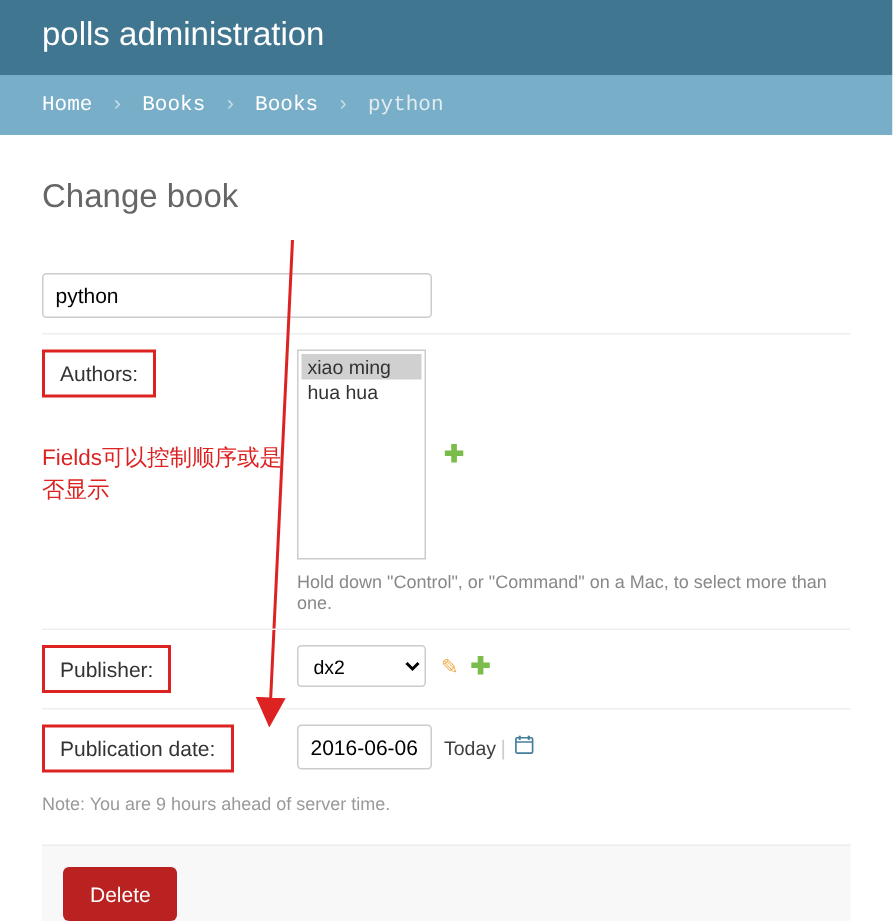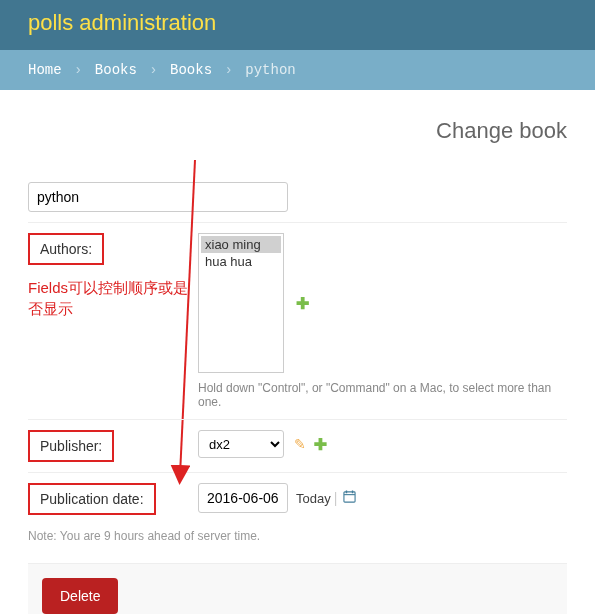--- a/index.html
+++ b/index.html
@@ -1,44 +1,44 @@
 <!DOCTYPE html>
 <html><head>
 <meta charset="utf-8">
 <style>
   * { box-sizing: border-box; margin: 0; padding: 0; }
   body { font-family: -apple-system, "Helvetica Neue", Helvetica, Arial, sans-serif; font-size: 14px; color: #333; background: #fff; width: 595px; }
   .header { background: #417690; padding: 10px 28px 14px; }
-  .header a { color: #fde047; font-size: 22px; font-weight: 300; text-decoration: none; }
+  .header a { color: #ffffff; font-size: 22px; font-weight: 300; text-decoration: none; }
   .breadcrumbs { background: #79aec8; padding: 12px 28px; color: #c4dce8; font-size: 14px; font-family: Liberation Mono, monospace; }
   .breadcrumbs a { color: #fff; text-decoration: none; }
   .breadcrumbs .sep { color: #c4dce8; margin: 0 4px; }
   .breadcrumbs .current { color: #e0ecf1; }
   .content { padding: 28px; }
-  .page-title { font-size: 22px; font-weight: 300; color: #666; margin-bottom: 28px; text-align: right; }
+  .page-title { font-size: 22px; font-weight: 300; color: #666; margin-bottom: 28px; }
   .form-row { display: flex; align-items: flex-start; padding: 10px 0; border-bottom: 1px solid #eee; }
   .form-row:last-of-type { border-bottom: none; }
   .label-col { width: 170px; flex-shrink: 0; position: relative; }
   .label-box { display: inline-block; border: 2px solid #d22; padding: 6px 10px; color: #333; }
   .field-col { flex: 1; }
   input[type="text"] { border: 1px solid #ccc; padding: 6px 8px; font-size: 14px; border-radius: 3px; width: 260px; }
   .select-multiple { border: 1px solid #ccc; width: 86px; height: 140px; background: #fff; overflow-y: scroll; font-size: 13px; padding: 2px; }
   .select-multiple .opt { padding: 1px 4px; cursor: default; }
   .select-multiple .opt.sel { background: #d0d0d0; }
   .help-text { font-size: 12px; color: #888; margin-top: 8px; }
   .note { font-size: 12px; color: #999; margin-top: 4px; }
   select { border: 1px solid #ccc; padding: 4px 6px; font-size: 13px; border-radius: 3px; width: 86px; height: 28px; background: #fff; }
   .add-icon { color: #7abd4a; font-weight: bold; font-size: 16px; margin-left: 12px; cursor: pointer; display: inline-block; vertical-align: middle; }
   .edit-icon { color: #f0ad4e; font-size: 14px; margin-left: 10px; cursor: pointer; display: inline-block; vertical-align: middle; }
   .today-link { color: #404040; font-size: 13px; margin-left: 8px; text-decoration: none; }
   .cal-icon { color: #447e9b; margin-left: 3px; cursor: pointer; font-size: 13px; }
   .pipe { color: #ccc; margin: 0 3px; }
   .submit-row { background: #f8f8f8; padding: 14px; margin-top: 20px; border-top: 1px solid #eee; }
   .btn-delete { background: #ba2121; color: #fff; border: none; padding: 10px 18px; font-size: 14px; border-radius: 4px; cursor: pointer; }
-  .annotation { color: #d22; font-size: 15px; position: absolute; top: 44px; left: 0; width: 160px; line-height: 1.4; }
+  .annotation { color: #d22; font-size: 15px; position: absolute; top: 62px; left: 0; width: 160px; line-height: 1.4; }
   .arrow-svg { position: absolute; left: 170px; top: 155px; pointer-events: none; }
   .inline-row { display: flex; align-items: center; }
   .pubdate-input { width: 90px !important; }
 </style>
 </head>
 <body>
 
 <div class="header">
   <a href="#">polls administration</a>
 </div>

